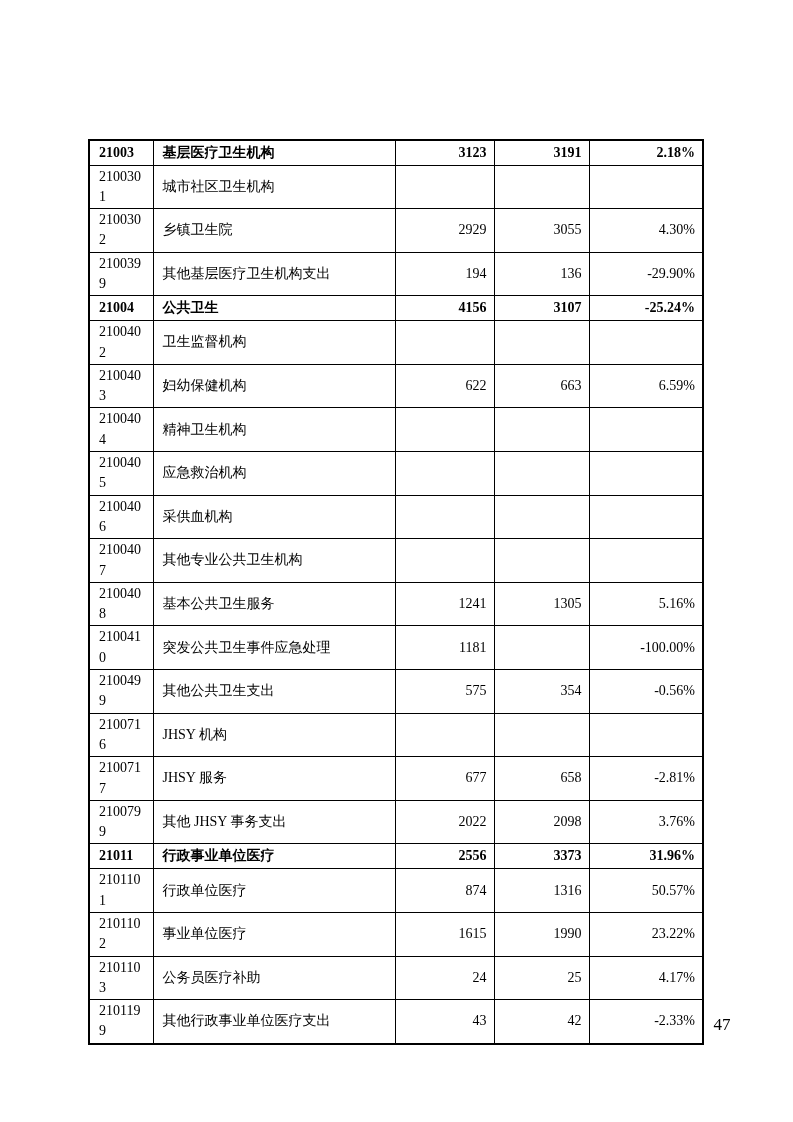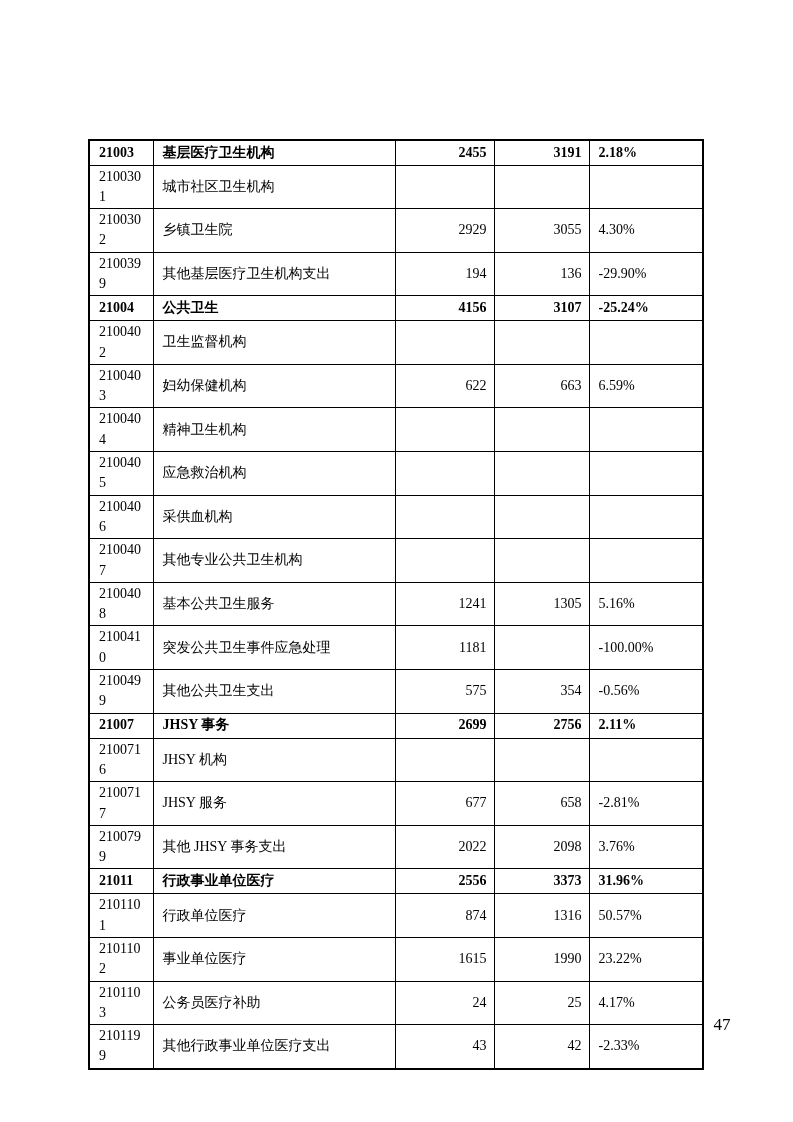--- a/index.html
+++ b/index.html
@@ -34,21 +34,21 @@
     padding: 1px 7px 1px 9px;
     vertical-align: middle;
     overflow: hidden;
     white-space: normal;
     word-break: break-all;
   }
   td.col-code { width: 64px;  text-align: left; }
   td.col-name { width: 242px; text-align: left; padding-right: 3px; }
   td.col-v1   { width: 99px;  text-align: right; }
   td.col-v2   { width: 95px;  text-align: right; }
-  td.col-pct  { width: 114px; text-align: left; }
+  td.col-pct  { width: 114px; text-align: right; }
   tr.bold td  { font-weight: bold; }
   .page-number {
     position: absolute;
     left: 700px;
     top: 1015px;
     width: 44px;
     text-align: center;
     font-size: 17px;
     font-family: "Liberation Serif", serif;
   }
@@ -56,21 +56,21 @@
 </head>
 <body>
 
 <div class="page">
 
   <table class="budget-table">
     <tbody id="table-body">
         <tr class="bold">
           <td class="col-code">21003</td>
           <td class="col-name">基层医疗卫生机构</td>
-          <td class="col-v1">2455</td>
+          <td class="col-v1">3123</td>
           <td class="col-v2">3191</td>
           <td class="col-pct">2.18%</td>
         </tr>
         <tr>
           <td class="col-code">2100301</td>
           <td class="col-name">城市社区卫生机构</td>
           <td class="col-v1"></td>
           <td class="col-v2"></td>
           <td class="col-pct"></td>
         </tr>
@@ -151,27 +151,20 @@
           <td class="col-v2"></td>
           <td class="col-pct">-100.00%</td>
         </tr>
         <tr>
           <td class="col-code">2100499</td>
           <td class="col-name">其他公共卫生支出</td>
           <td class="col-v1">575</td>
           <td class="col-v2">354</td>
           <td class="col-pct">-0.56%</td>
         </tr>
-        <tr class="bold">
-          <td class="col-code">21007</td>
-          <td class="col-name">JHSY 事务</td>
-          <td class="col-v1">2699</td>
-          <td class="col-v2">2756</td>
-          <td class="col-pct">2.11%</td>
-        </tr>
         <tr>
           <td class="col-code">2100716</td>
           <td class="col-name">JHSY 机构</td>
           <td class="col-v1"></td>
           <td class="col-v2"></td>
           <td class="col-pct"></td>
         </tr>
         <tr>
           <td class="col-code">2100717</td>
           <td class="col-name">JHSY 服务</td>

